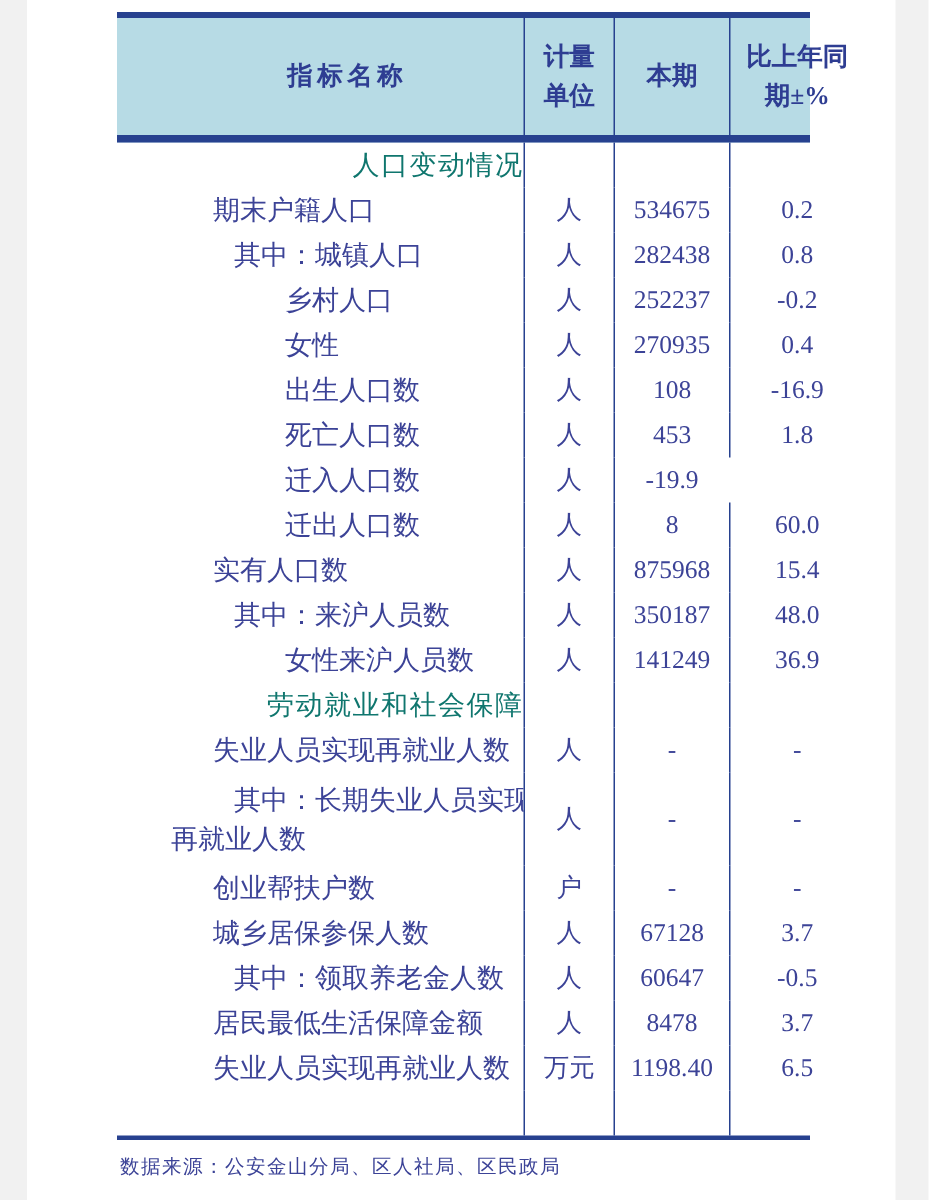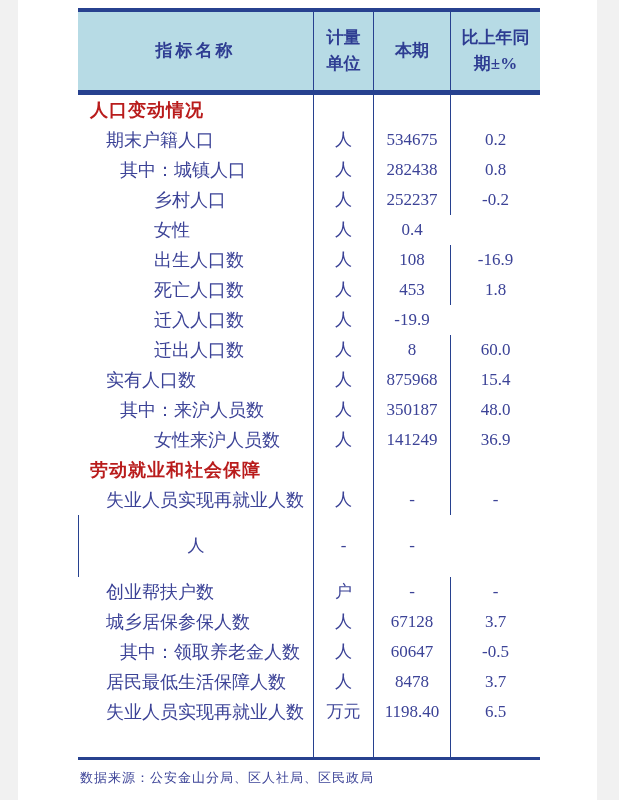--- a/index.html
+++ b/index.html
@@ -7,40 +7,40 @@
     width:619px; height:800px; position:relative; overflow:hidden;
     background:#ffffff;
     font-family:"Liberation Serif","DejaVu Serif",serif;
   }
   .gutter { position:absolute; top:0; height:800px; background:#f1f1f1; }
   .gutter.left  { left:0; width:18px; }
   .gutter.right { right:0; width:22px; }
 
   .stat-table { position:absolute; left:78px; top:8px; width:462px; }
 
-  .grid { display:grid; grid-template-columns:235px 60px 77px 90px; }
+  .grid { display:grid; grid-template-columns:235px 60px 77px 90px;padding-left:36px; }
 
   .thead {
     background:#b7dbe5;
     border-top:4px solid #27418f;
     border-bottom:5px solid #27418f;
     height:78px;
   }
   .hc {
     display:flex; flex-direction:column; align-items:center; justify-content:center;
     font-weight:bold; color:#2e3d92; font-size:17px; line-height:26px;
   }
   .hc.b { border-left:1px solid #27418f; }
   .hc .hl { display:block; }
   .hc1 { letter-spacing:3px; }
 
   .row { height:30px; line-height:30px; color:#3c4397; font-size:18px; }
   .row .c1 { padding-left:28px; text-align:left; white-space:nowrap; overflow:hidden; }
   .row .cc { border-left:1px solid #27418f; text-align:center; font-size:17px; }
-  .row.section .c1 { padding-left:12px; font-weight:bold; color:#b91c1c; letter-spacing:1px; }
+  .row.section .c1 { padding-left:12px; font-weight:normal; color:#0f766e; letter-spacing:1px;text-align:right; }
   .row.qz  .c1 { padding-left:42px; }
   .row.sub .c1 { padding-left:76px; }
 
   .row.wrap { height:62px; }
   .row.wrap .c1 { line-height:26px; padding-left:0; padding-top:5px; }
   .row.wrap .c1 .wl1 { padding-left:42px; }
   .row.wrap .c1 .wl2 { padding-left:0px; }
   .row.wrap .cc { line-height:62px; }
 
   .spacer { height:30px; border-bottom:3px solid #27418f; }
@@ -96,20 +96,21 @@
   <div class="row grid sub">
     <div class="c1">乡村人口</div>
     <div class="cc">人</div>
     <div class="cc">252237</div>
     <div class="cc">-0.2</div>
   </div>
 
   <div class="row grid sub">
     <div class="c1">女性</div>
     <div class="cc">人</div>
+    <div class="cc">270935</div>
     <div class="cc">0.4</div>
   </div>
 
   <div class="row grid sub">
     <div class="c1">出生人口数</div>
     <div class="cc">人</div>
     <div class="cc">108</div>
     <div class="cc">-16.9</div>
   </div>
 
@@ -162,20 +163,24 @@
   </div>
 
   <div class="row grid">
     <div class="c1">失业人员实现再就业人数</div>
     <div class="cc">人</div>
     <div class="cc">-</div>
     <div class="cc">-</div>
   </div>
 
   <div class="row grid wrap">
+    <div class="c1">
+      <div class="wl1">其中：长期失业人员实现</div>
+      <div class="wl2">再就业人数</div>
+    </div>
     <div class="cc">人</div>
     <div class="cc">-</div>
     <div class="cc">-</div>
   </div>
 
   <div class="row grid">
     <div class="c1">创业帮扶户数</div>
     <div class="cc">户</div>
     <div class="cc">-</div>
     <div class="cc">-</div>
@@ -189,21 +194,21 @@
   </div>
 
   <div class="row grid qz">
     <div class="c1">其中：领取养老金人数</div>
     <div class="cc">人</div>
     <div class="cc">60647</div>
     <div class="cc">-0.5</div>
   </div>
 
   <div class="row grid">
-    <div class="c1">居民最低生活保障人数</div>
+    <div class="c1">居民最低生活保障金额</div>
     <div class="cc">人</div>
     <div class="cc">8478</div>
     <div class="cc">3.7</div>
   </div>
 
   <div class="row grid">
     <div class="c1">失业人员实现再就业人数</div>
     <div class="cc">万元</div>
     <div class="cc">1198.40</div>
     <div class="cc">6.5</div>

